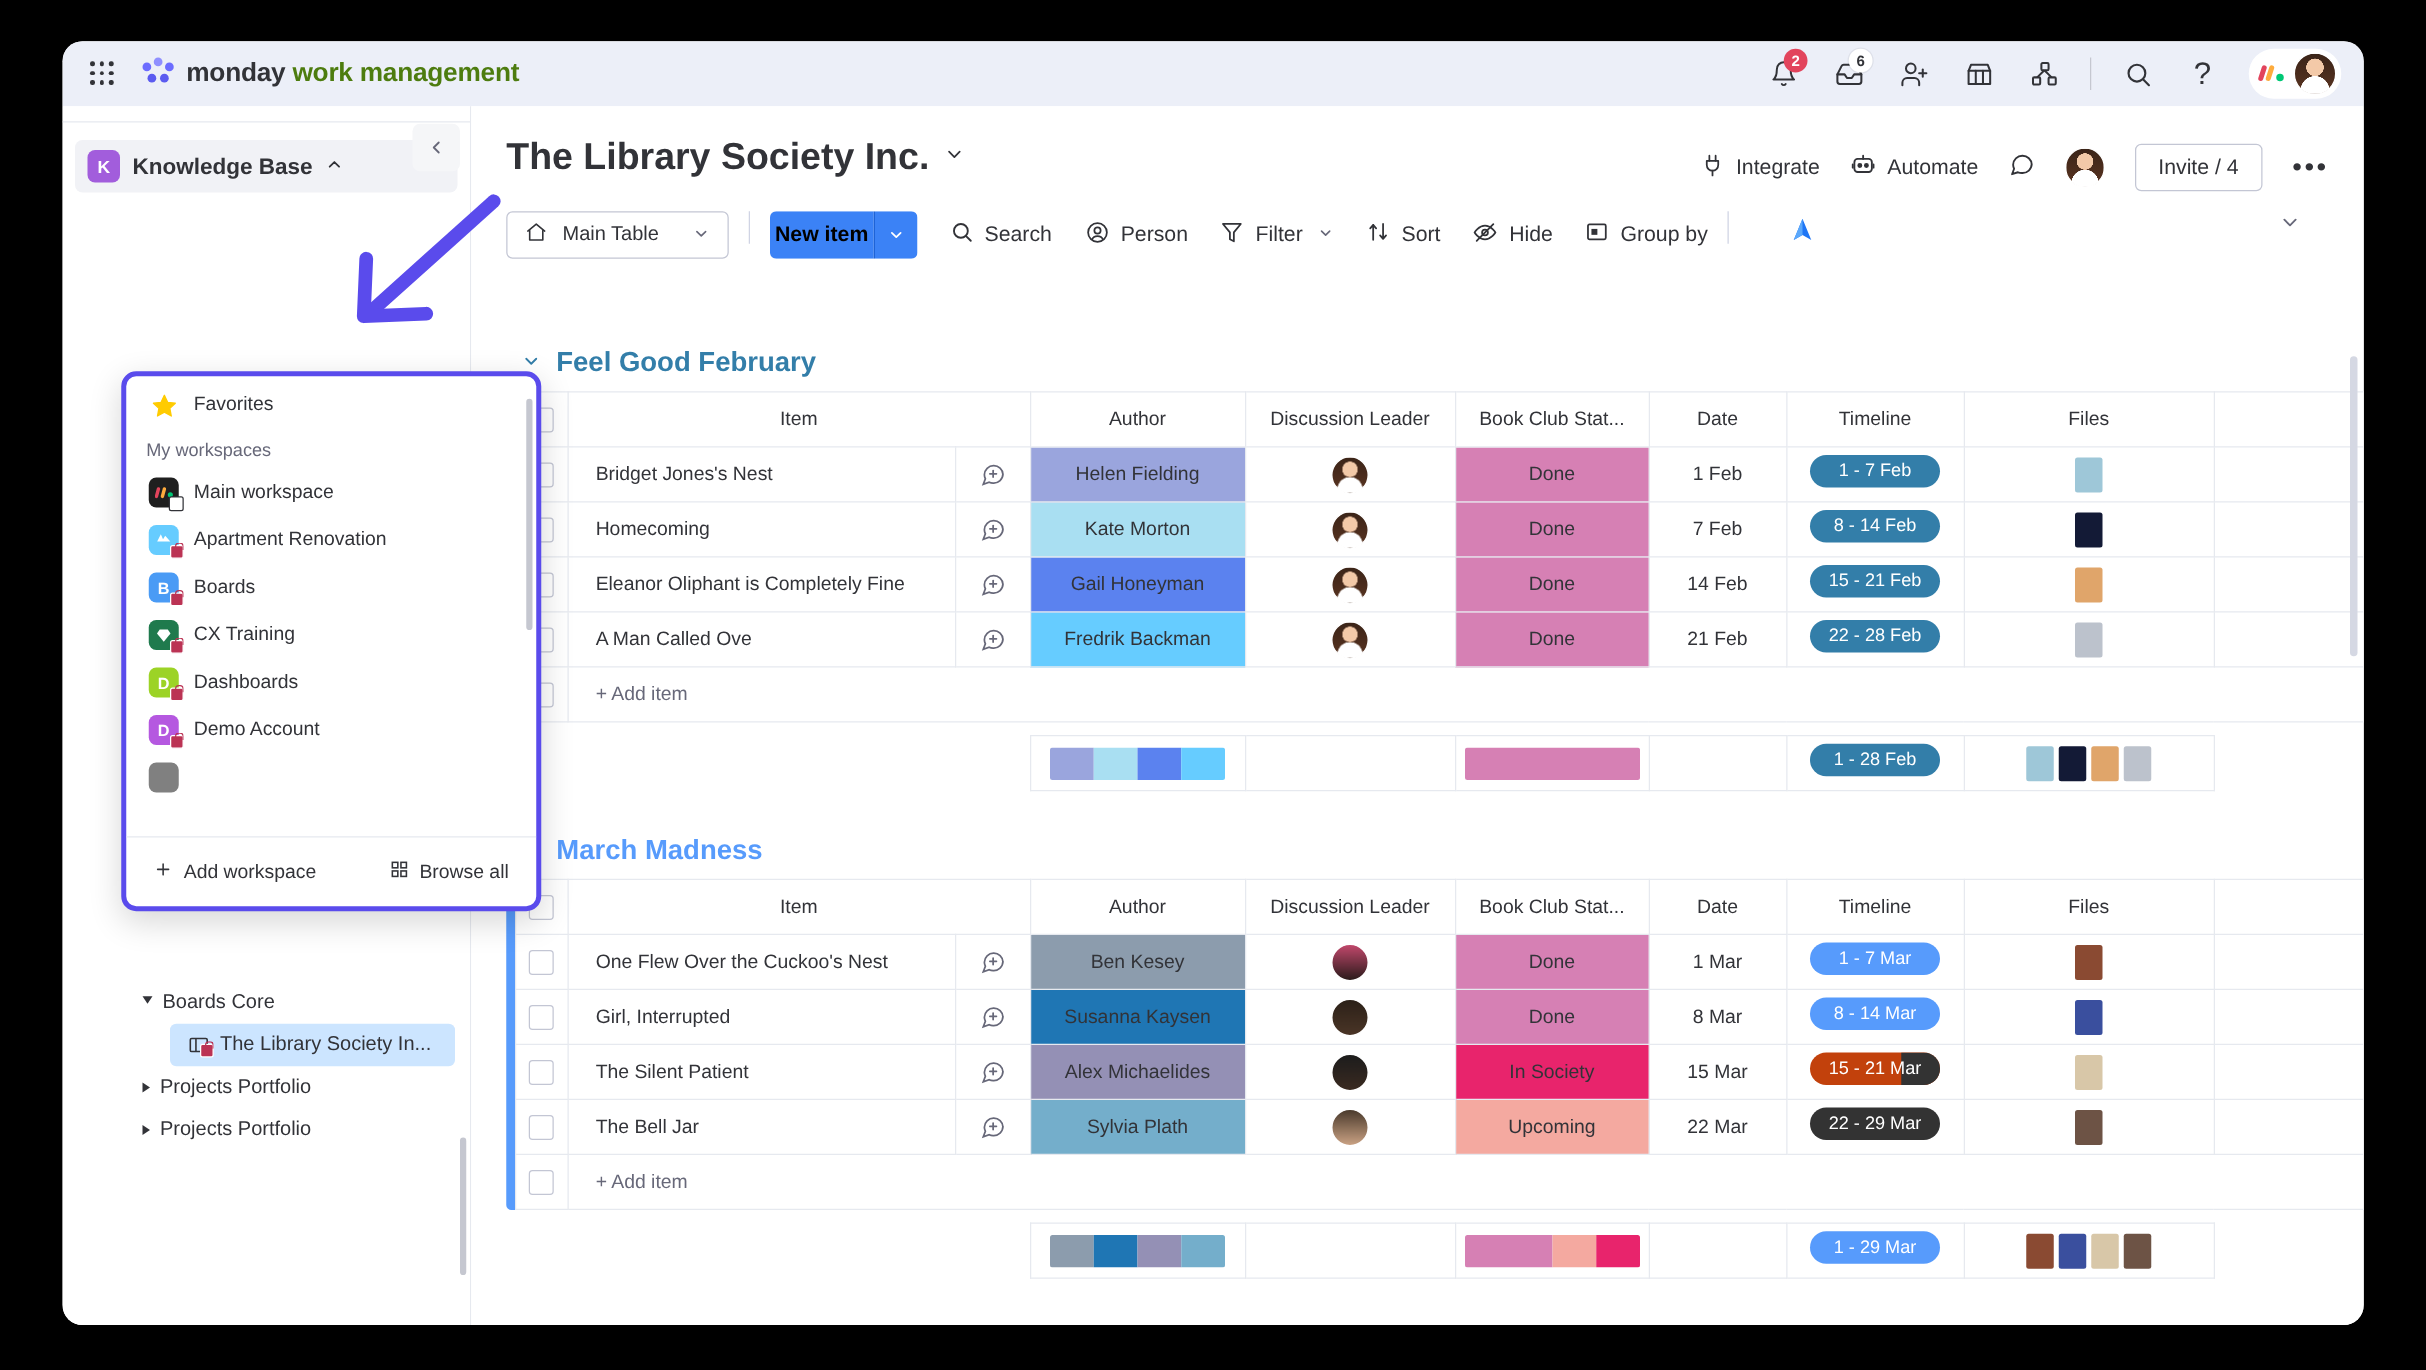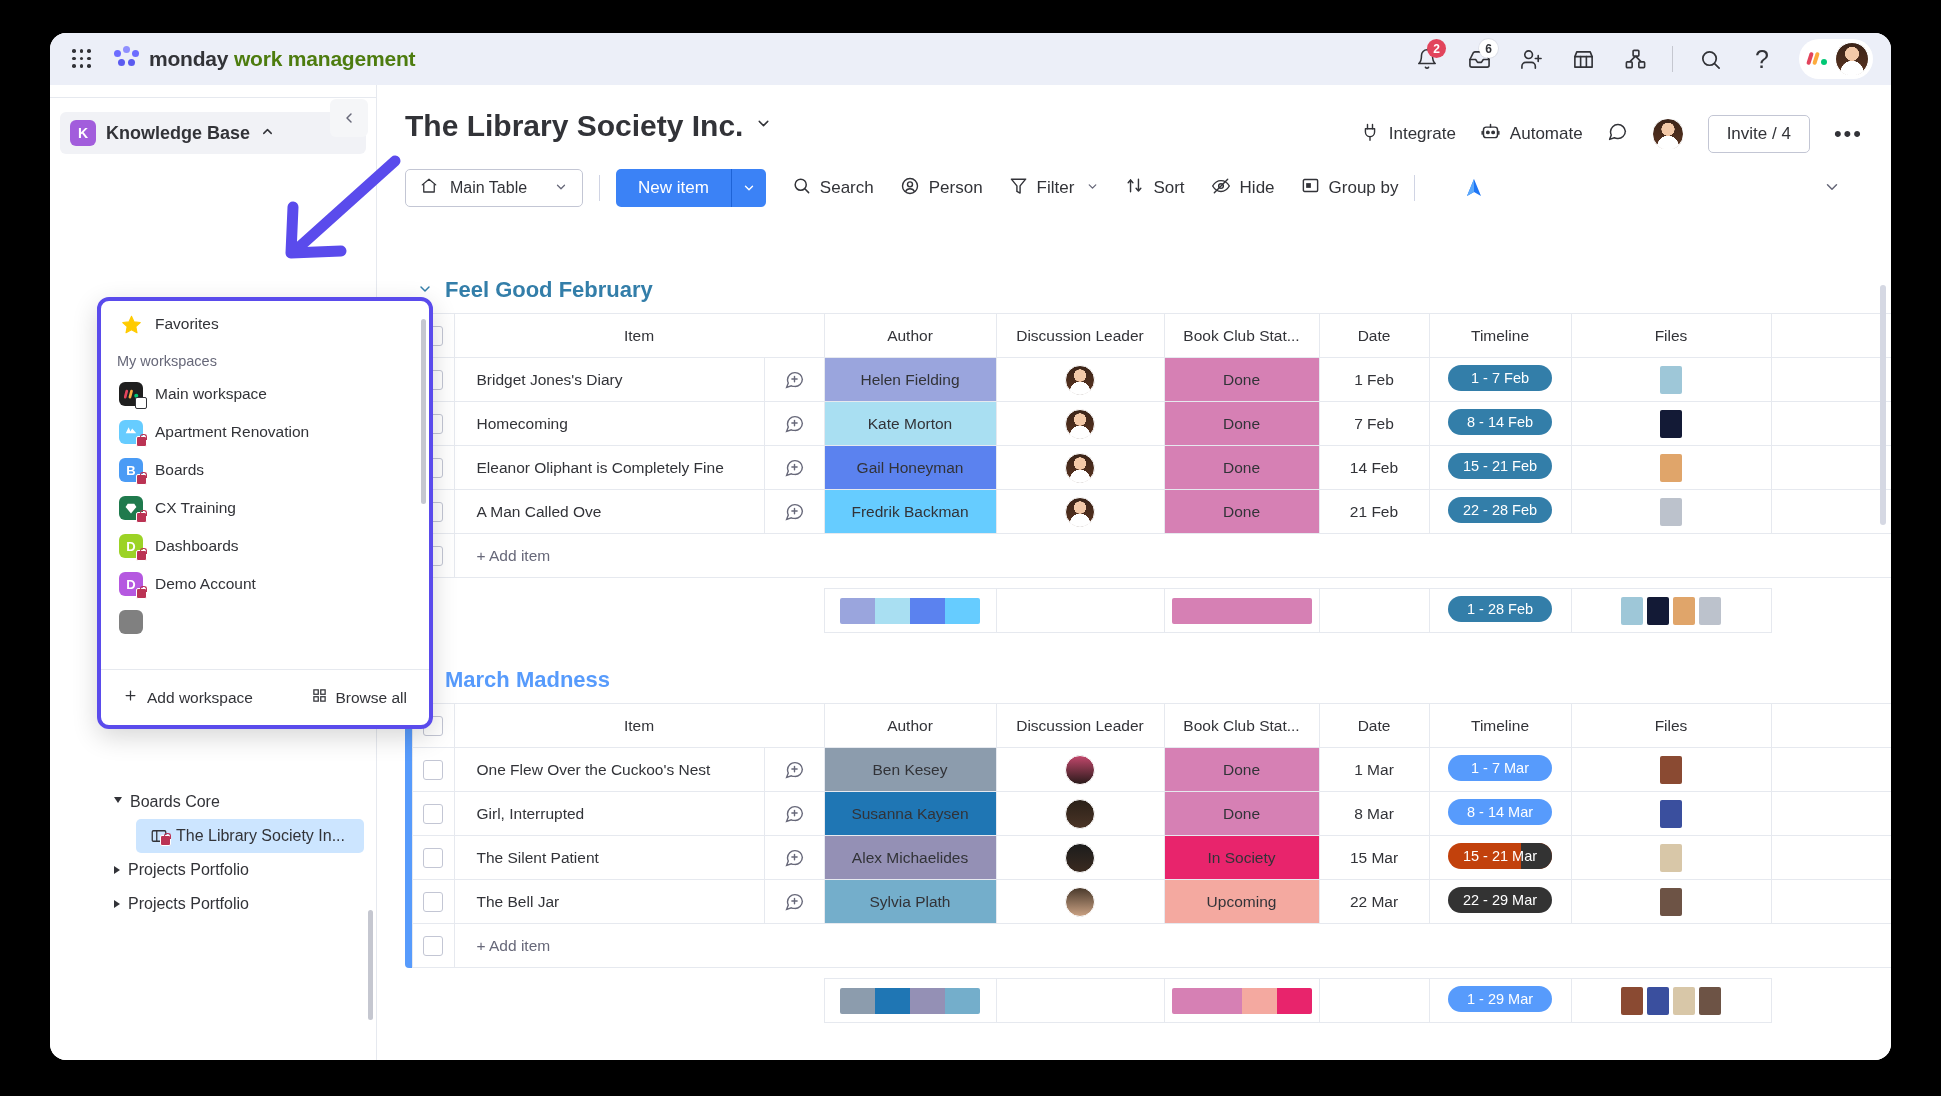--- a/index.html
+++ b/index.html
@@ -141,26 +141,26 @@
     overflow:hidden;
   }
   .board-header{ padding:24px 28px 0 28px; display:flex; align-items:flex-start; }
   .board-title{font-size:30px;font-weight:700;color:#323338;display:flex;align-items:center;gap:12px;cursor:pointer;}
   .board-title .cv{font-size:17px;font-weight:400;color:#323338;}
   .bh-right{margin-left:auto;display:flex;align-items:center;gap:24px;padding-top:6px;}
   .bh-btn{display:flex;align-items:center;gap:9px;color:#323338;font-size:17px;cursor:pointer;}
   .invite-btn{border:1px solid #c3c6d4;border-radius:5px;padding:8px 18px;font-size:17px;color:#323338;cursor:pointer;}
   .dots-btn{font-size:22px;letter-spacing:2px;color:#323338;cursor:pointer;}
 
-  .toolbar{display:flex;align-items:center;gap:0;padding:16px 28px 0 28px;}
+  .toolbar{display:flex;gap:0;padding:16px 28px 0 28px;}
   .view-chip{display:flex;align-items:center;gap:12px;border:1px solid #c3c6d4;border-radius:5px;height:38px;padding:0 14px;min-width:178px;font-size:16px;color:#323338;cursor:pointer;}
   .view-chip .cv{margin-left:auto;font-size:13px;color:#676879;}
   .tb-sep{width:1px;height:26px;background:#d0d4e4;margin:0 16px;}
   .newitem{display:flex;align-items:stretch;border-radius:5px;overflow:hidden;cursor:pointer;}
-  .newitem .main{background:#3b82f6;color:#ffffff;font-size:17px;padding:0 22px;height:38px;display:flex;align-items:center;}
+  .newitem .main{background:#3b82f6;color:#000000;font-size:17px;padding:0 4px;height:38px;display:flex;align-items:center;font-weight:bold;}
   .newitem .sp{width:1px;background:#1e63d6;}
   .newitem .cv{background:#3b82f6;color:#fff;width:34px;display:flex;align-items:center;justify-content:center;font-size:13px;}
   .tb-act{display:flex;align-items:center;gap:9px;font-size:17px;color:#323338;cursor:pointer;margin-left:26px;}
   .tb-act .cv{font-size:12px;color:#676879;margin-left:3px;}
   .ai-chip{margin-left:26px;width:34px;height:30px;display:flex;align-items:center;justify-content:center;cursor:pointer;}
   .toolbar-right-cv{margin-left:auto;color:#676879;font-size:14px;cursor:pointer;padding-right:22px;}
 
   
   .groups{position:absolute;left:0;right:0;top:170px;bottom:0;overflow:hidden;padding-left:28px;}
   .group-title{display:flex;align-items:center;gap:12px;margin:22px 0 10px 12px;font-size:22px;font-weight:700;cursor:pointer;}
@@ -638,21 +638,21 @@
             <th>Files</th>
             <th class="col-tail"></th>
           </tr>
         </thead>
         <tbody>
           <tr>
             <td class="col-bar" style="background:#337ea9;"></td>
             <td>
                 <div class="chk"></div>
               </td>
-            <td class="cell-item">Bridget Jones's Diary</td>
+            <td class="cell-item">Bridget Jones's Nest</td>
             <td>
                 <div class="add-upd">
                   <svg width="21" height="21" viewBox="0 0 24 24" fill="none" stroke="#676879" stroke-width="1.6" stroke-linecap="round">
                     <path d="M21 11.5a8.4 8.4 0 0 1-9 8.4c-1.3 0-2.5-.2-3.6-.7L3 21l1.9-5a8 8 0 0 1-.9-3.6 8.4 8.4 0 0 1 8.5-8.3 8.4 8.4 0 0 1 8.5 8z"></path>
                     <line x1="12" y1="8.5" x2="12" y2="14.5"></line>
                     <line x1="9" y1="11.5" x2="15" y2="11.5"></line>
                   </svg>
                 </div>
               </td>
             <td class="author-cell" style="background:#9aa5dd;">Helen Fielding</td>

